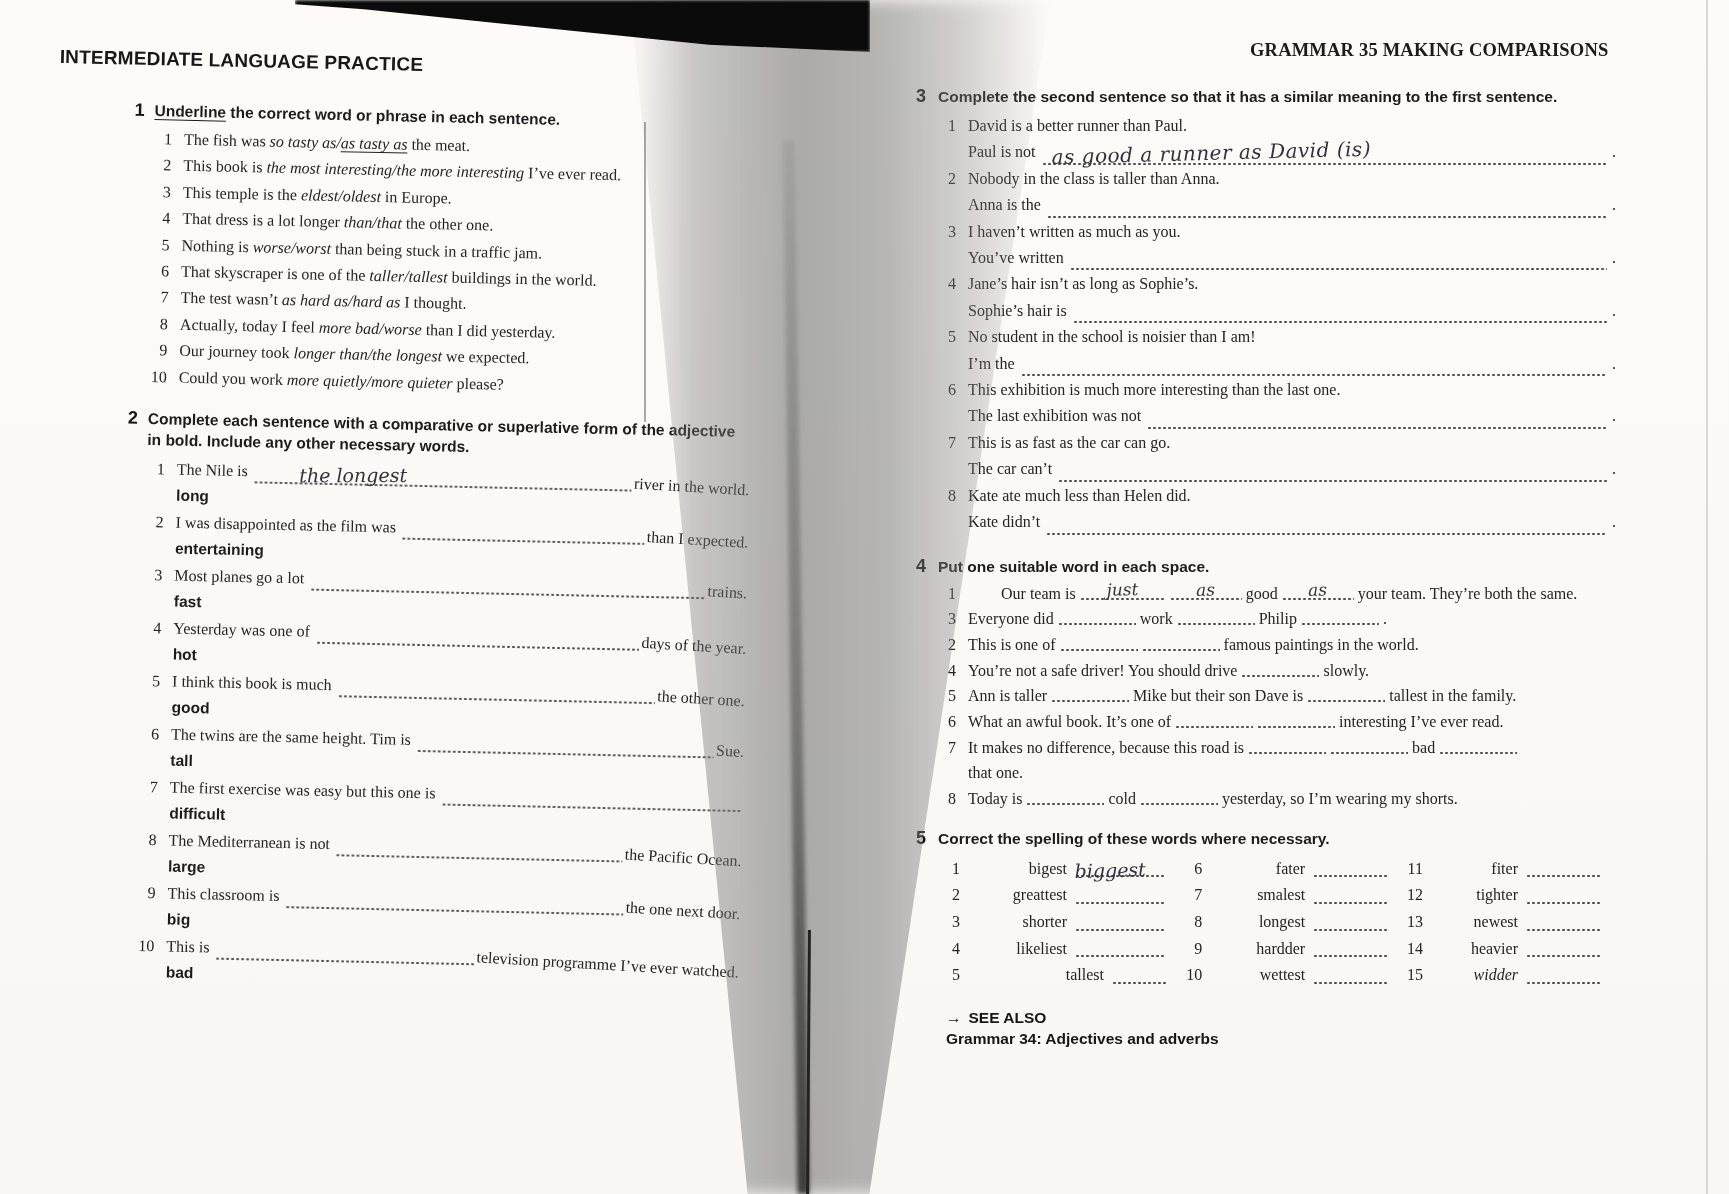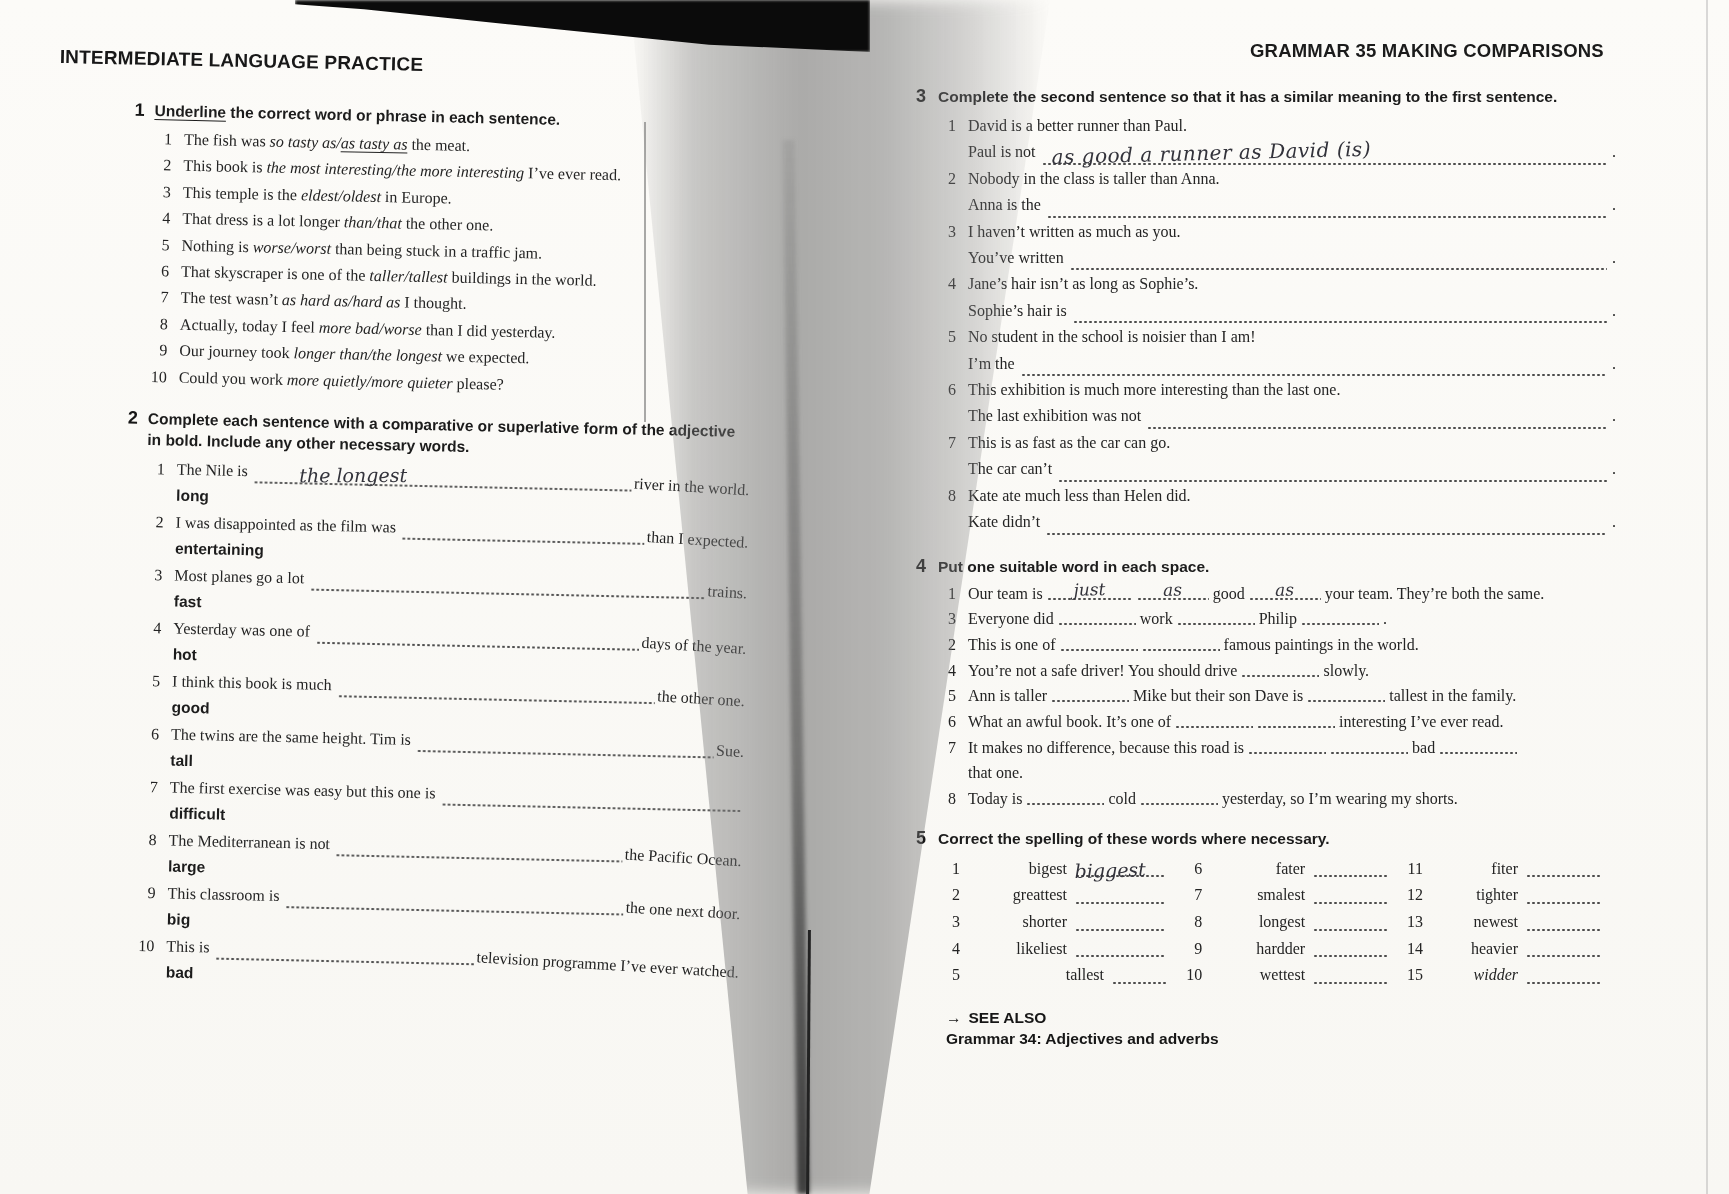--- a/index.html
+++ b/index.html
@@ -13,21 +13,21 @@
   .bd{font-weight:bold;}
   .un{text-decoration:underline;text-underline-offset:3px;}
 
   
   .left-page{position:absolute;left:60px;top:46px;width:700px;
     transform:rotate(1.25deg);transform-origin:0 0;}
   .right-page{position:absolute;left:916px;top:86px;width:700px;}
   .page-title{font-family:"Liberation Sans",sans-serif;font-weight:bold;
     font-size:19px;letter-spacing:.2px;color:#181818;}
   .right-header{position:absolute;left:1250px;top:40px;width:380px;
-    font-family:Liberation Sans, sans-serif;font-weight:bold;font-size:18.5px;
+    font-family:Liberation Serif, serif;font-weight:bold;font-size:18.5px;
     color:#1b1b1b;letter-spacing:.2px;white-space:nowrap;}
 
   
   .ex{display:flex;align-items:flex-start;}
   .exnum{flex:none;width:20px;font-family:"Liberation Sans",sans-serif;
     font-weight:bold;font-size:18px;color:#161616;}
   .exbody{flex:1;min-width:0;}
   .instr{font-family:"Liberation Sans",sans-serif;font-weight:bold;
     font-size:15.5px;line-height:21px;color:#1c1c1c;}
 
@@ -360,21 +360,21 @@
           </div>
         </div>
     </div>
   </div>
 
   <div class="ex" style="margin-top:20px;">
     <div class="exnum" style="width:22px;">4</div>
     <div class="exbody">
       <div class="instr">Put one suitable word in each space.</div>
       <div style="margin-top:4px;">
-          <div class="fline" style="line-height: 25.7px;">
+          <div class="fline" style="line-height: 25.7px; gap: 33px;">
             <span class="inum">1</span>
             <span class="t4 itext"><span>Our team is </span><span class="blank" style="width: 86px;"><span class="hw hw-center">just</span></span><span> </span><span class="blank" style="width: 72px;"><span class="hw hw-center">as</span></span><span> good </span><span class="blank" style="width: 72px;"><span class="hw hw-center">as</span></span><span> your team. They’re both the same.</span></span>
           </div>
           <div class="fline" style="line-height: 25.7px;">
             <span class="inum">3</span>
             <span class="t4 itext"><span>Everyone did </span><span class="blank" style="width: 78px;"></span><span> work </span><span class="blank" style="width: 78px;"></span><span> Philip </span><span class="blank" style="width: 78px;"></span><span> .</span></span>
           </div>
           <div class="fline" style="line-height: 25.7px;">
             <span class="inum">2</span>
             <span class="t4 itext"><span>This is one of </span><span class="blank" style="width: 78px;"></span><span> </span><span class="blank" style="width: 78px;"></span><span> famous paintings in the world.</span></span>

